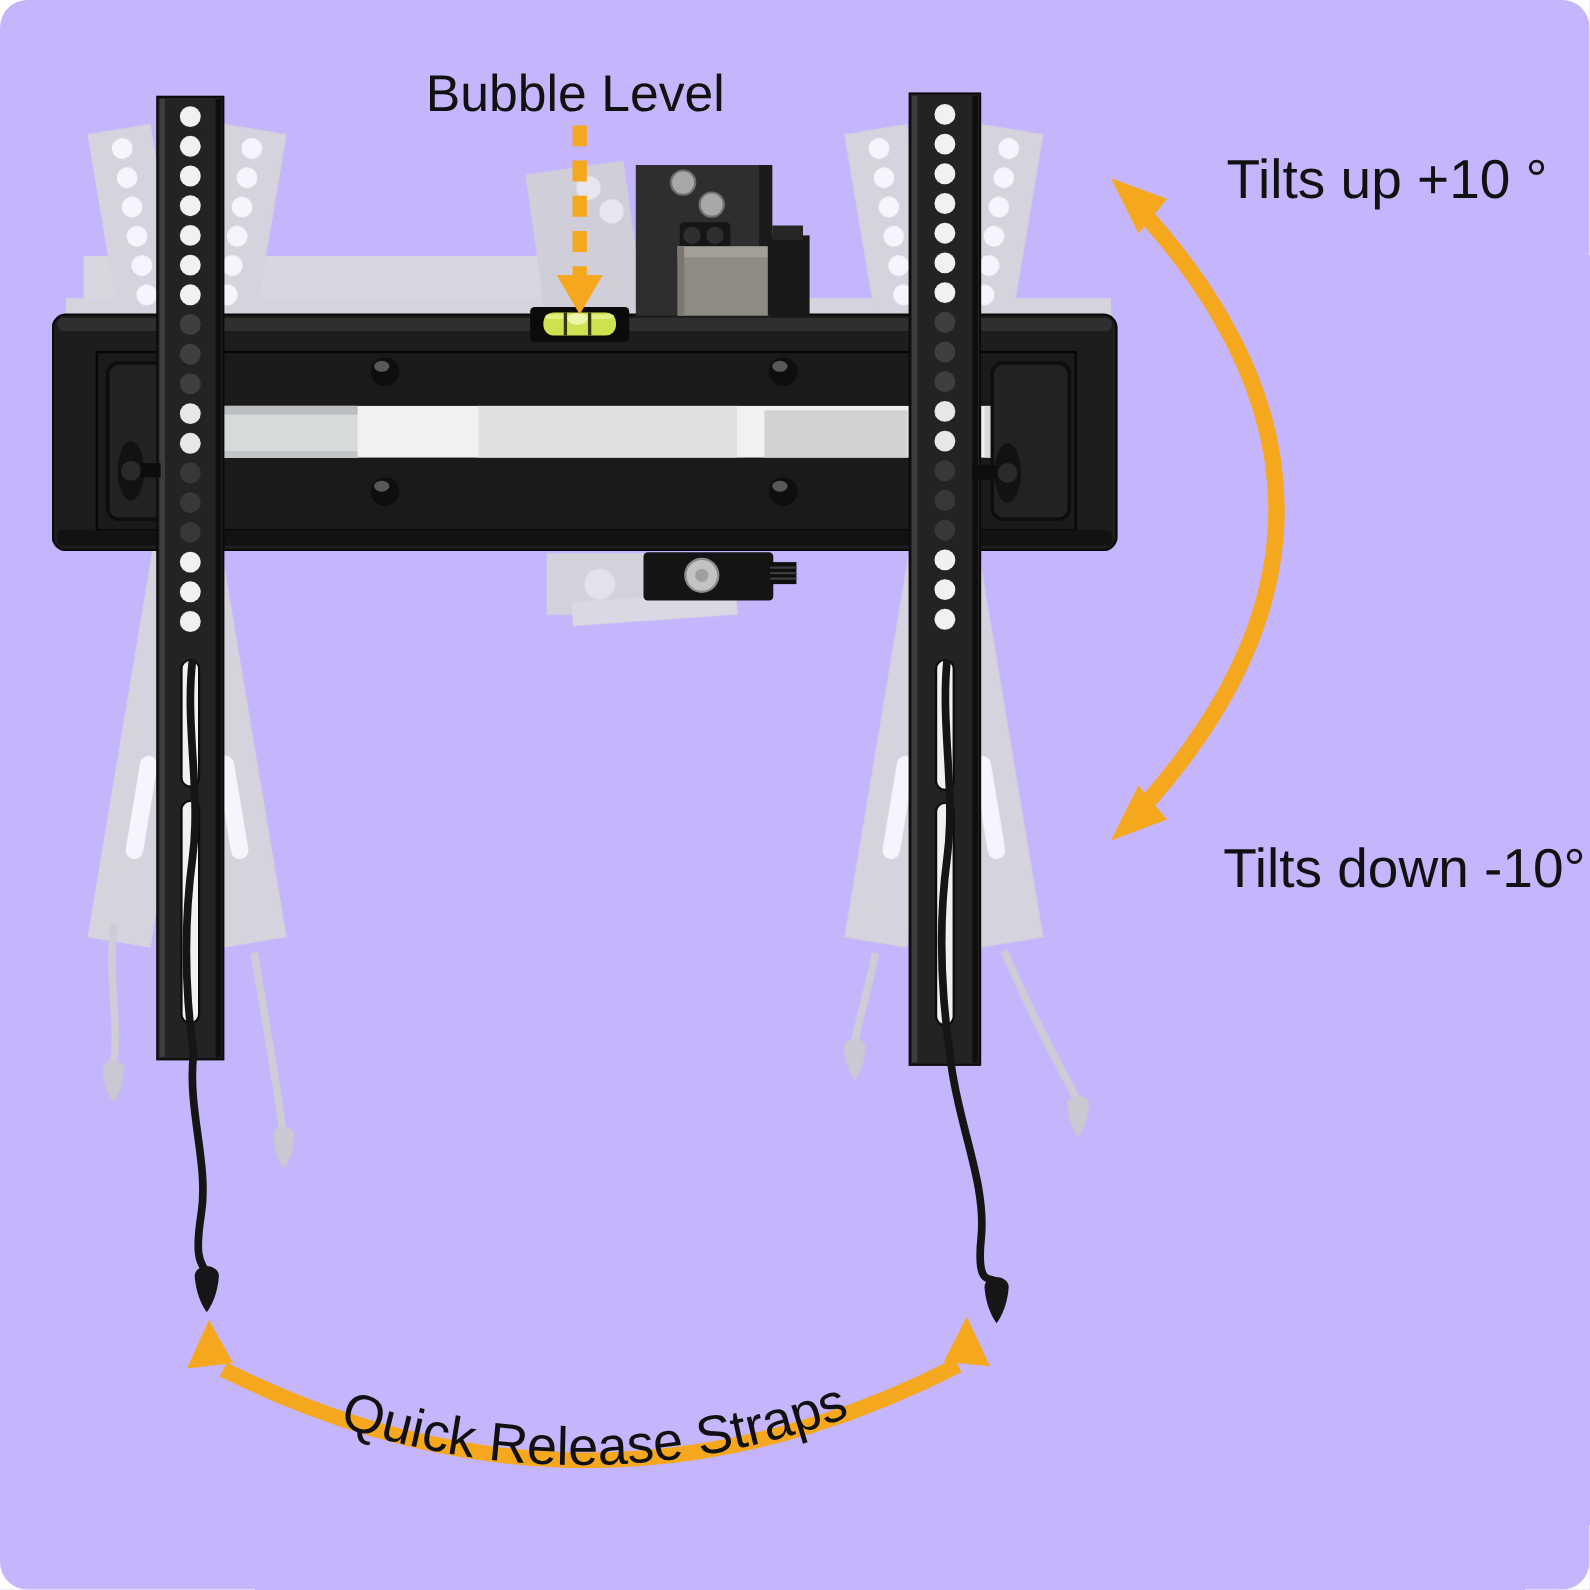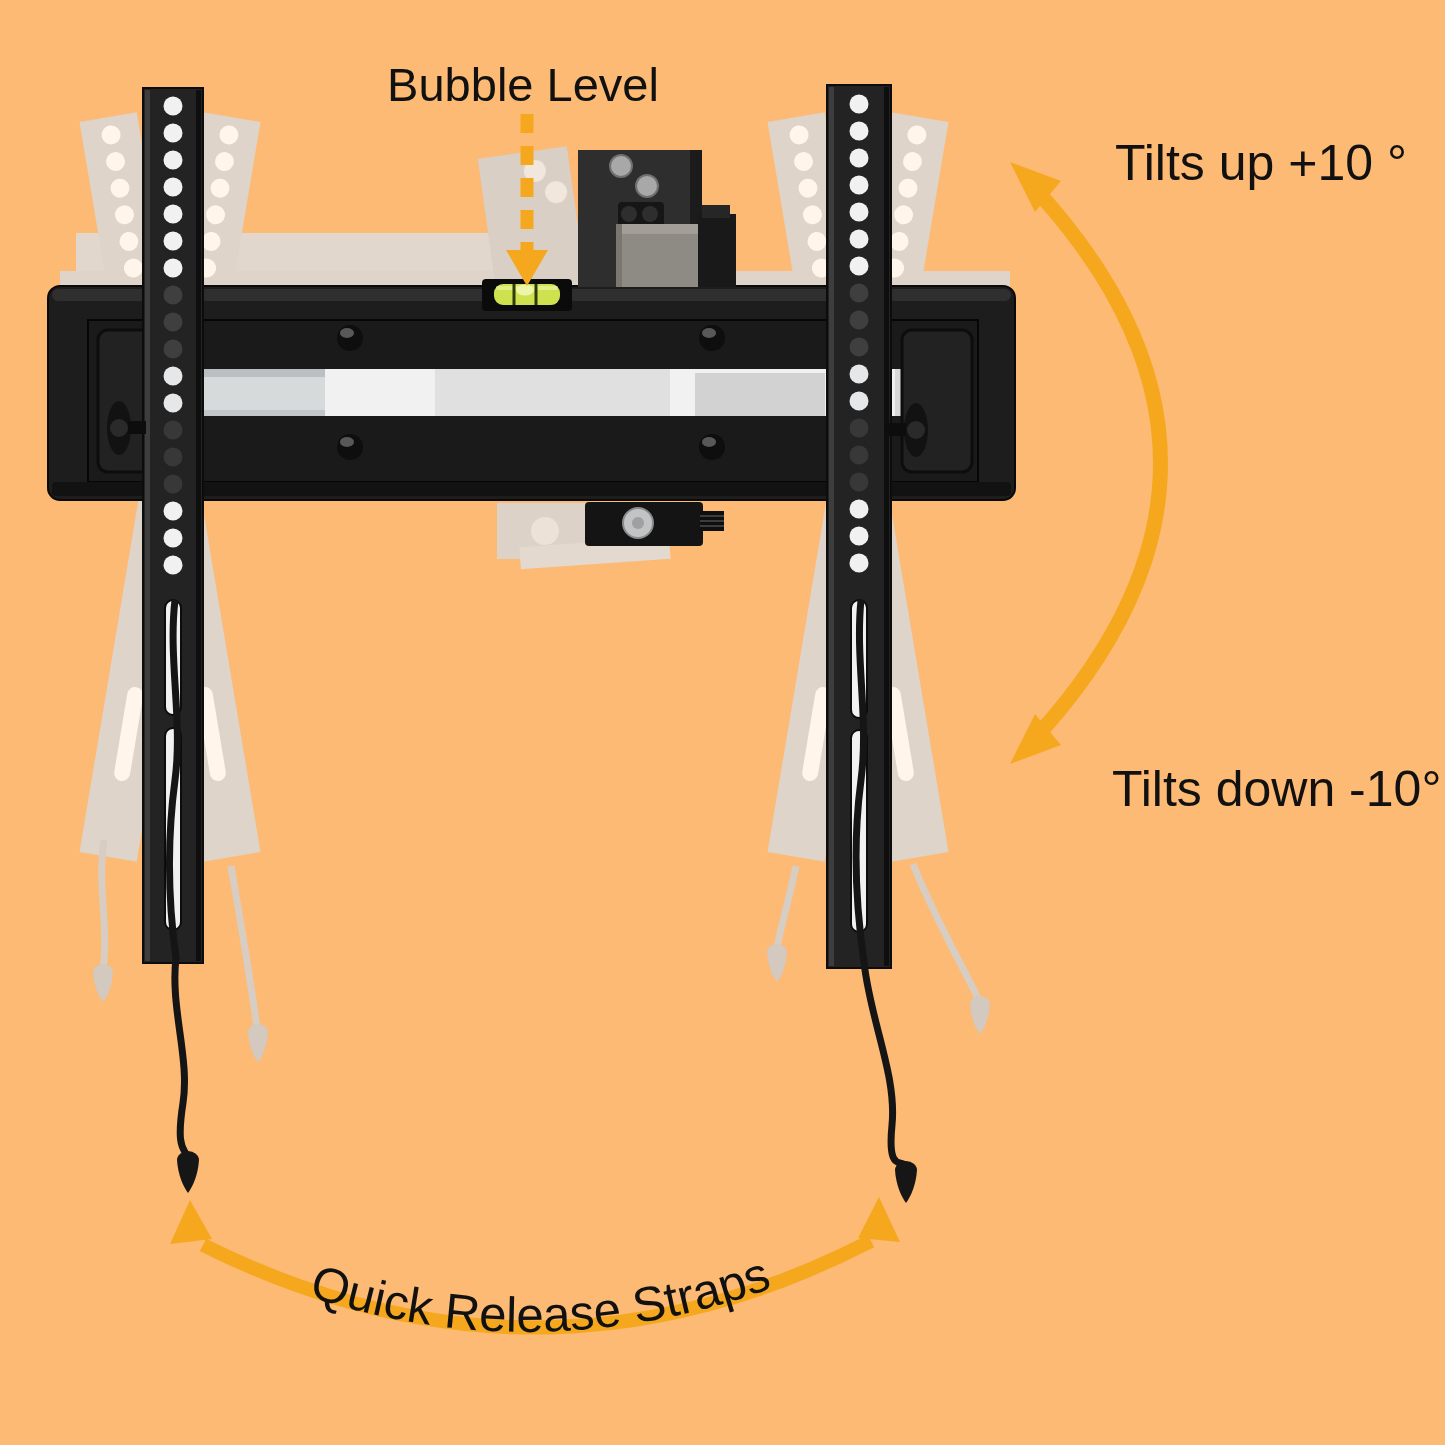--- a/index.html
+++ b/index.html
@@ -1,17 +1,17 @@
 <!DOCTYPE html>
 <html><head>
 <meta charset="utf-8">
 <style>
   html,body{margin:0;padding:0;background:#ffffff;}
-  .stage{position:relative;width:1445px;height:1445px;background:#fdba74;overflow:hidden;
-         font-family:"Liberation Sans","DejaVu Sans",sans-serif;}
+  .stage{position:relative;width:1445px;height:1445px;background:#c4b5fd;overflow:hidden;
+         font-family:"Liberation Sans","DejaVu Sans",sans-serif;border-radius:25px;}
   svg{position:absolute;left:0;top:0;}
   .label{fill:#111111;font-family:"Liberation Sans","DejaVu Sans",sans-serif;}
   .accent-stroke{stroke:#F5A81E;fill:none;}
   .accent-fill{fill:#F5A81E;}
   .ghost{opacity:0.85;}
 </style>
 </head>
 <body>
 
 <div class="stage">

